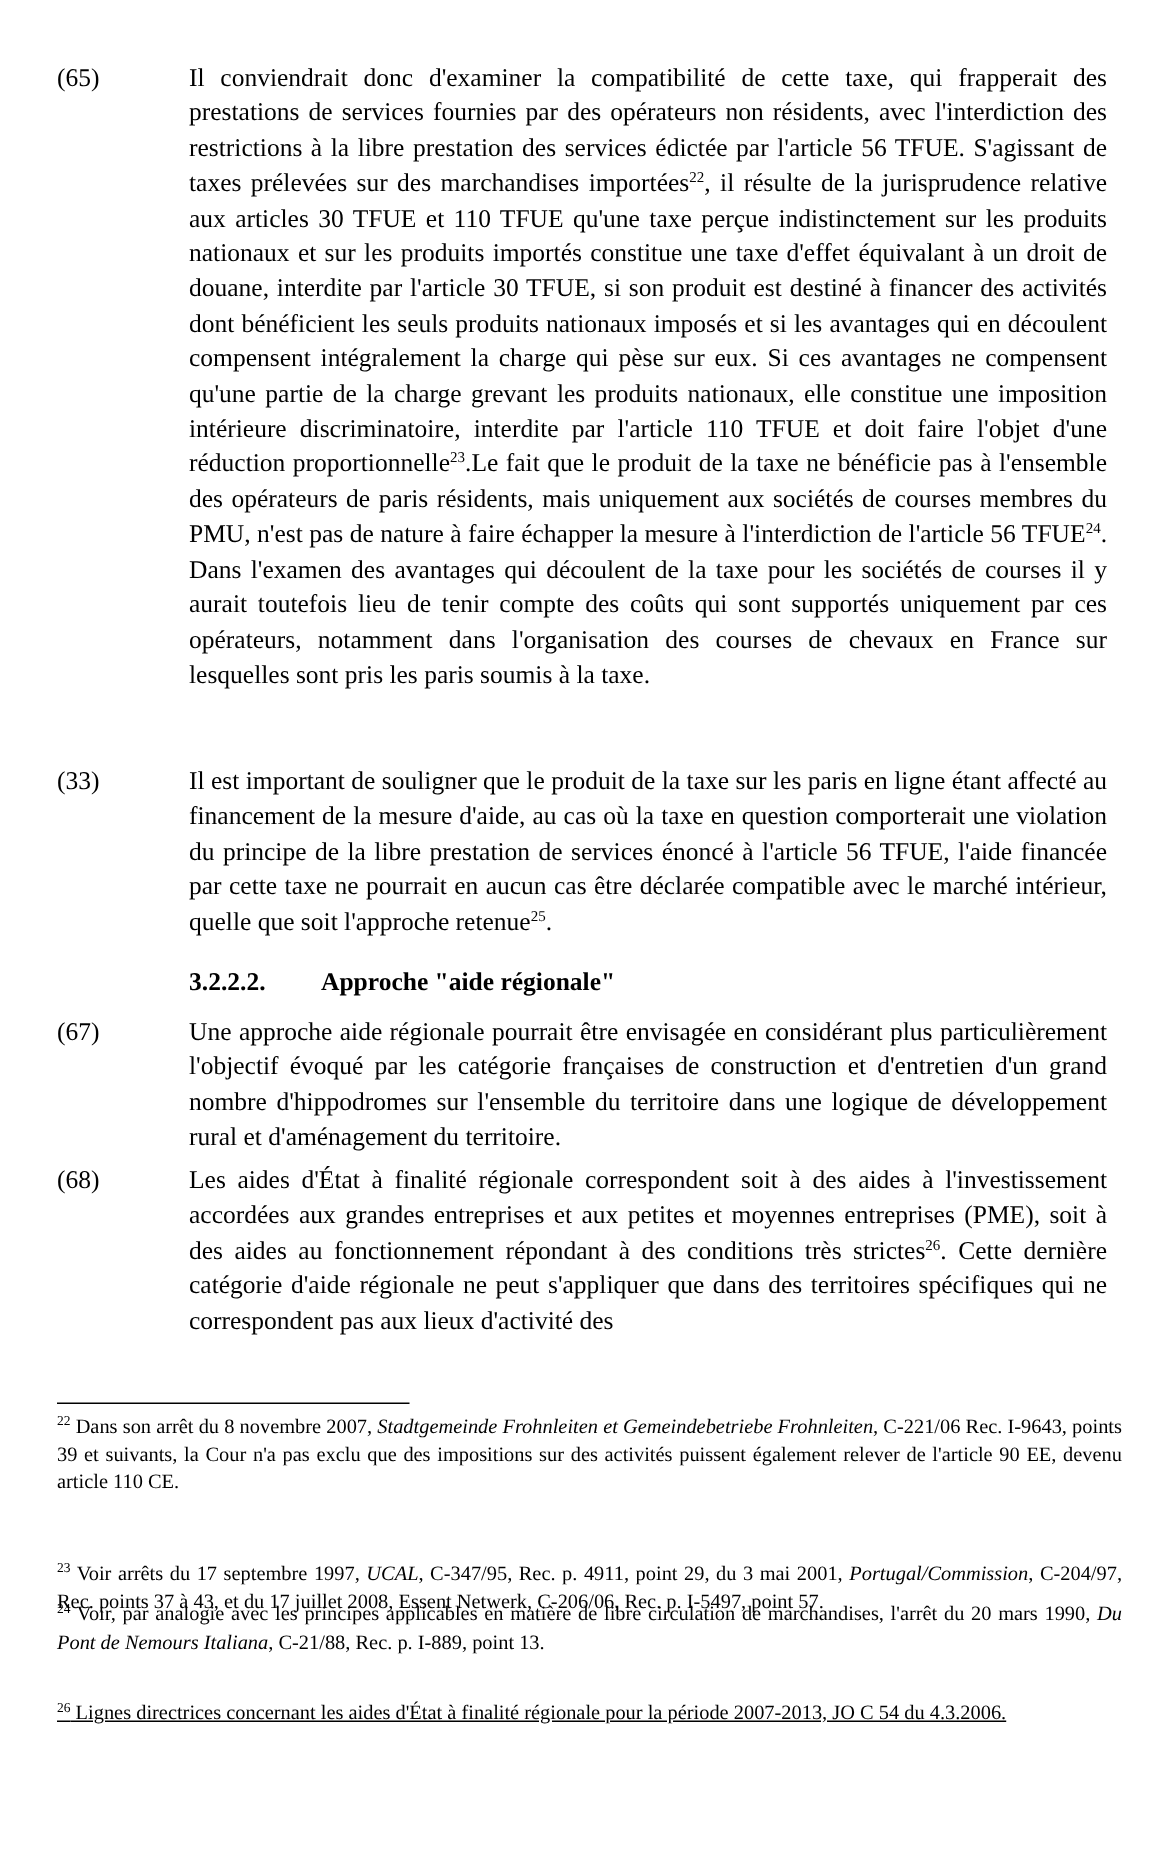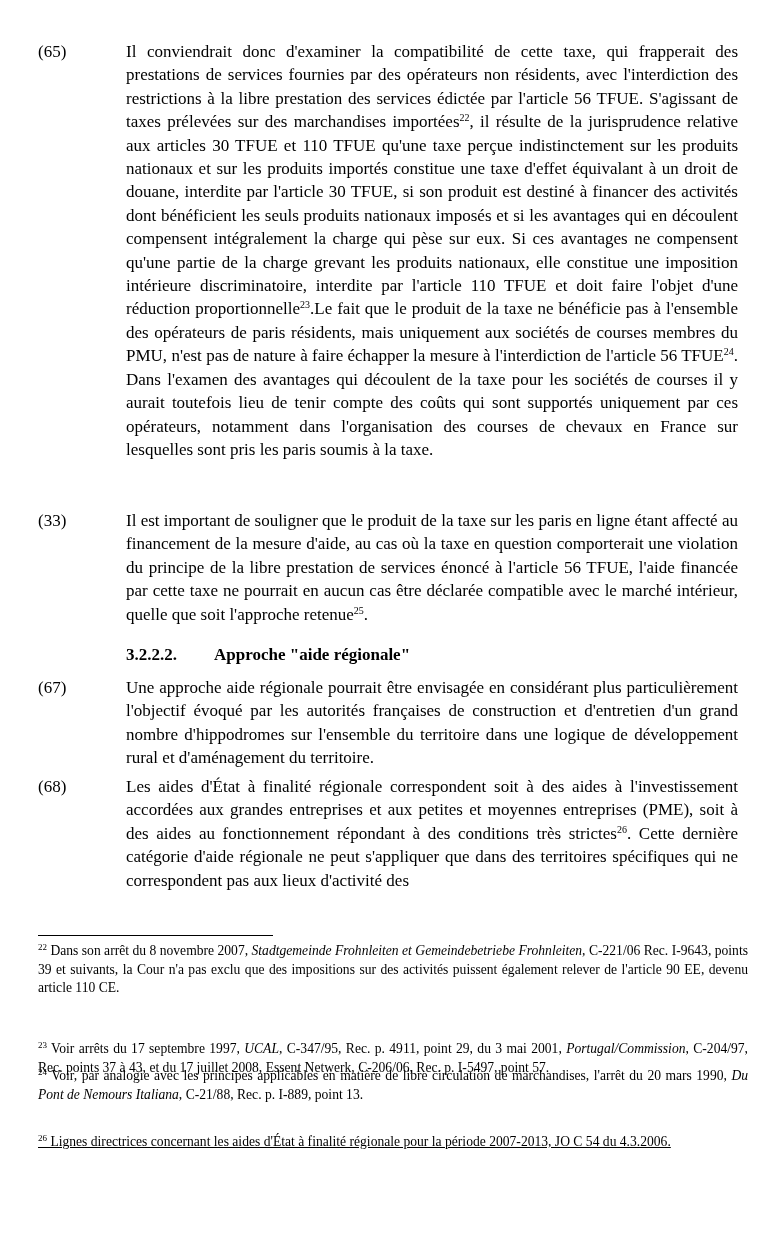--- a/index.html
+++ b/index.html
@@ -31,21 +31,21 @@
     <span class="num">(33)</span>
     <div class="body">Il est important de souligner que le produit de la taxe sur les paris en ligne étant affecté au financement de la mesure d'aide, au cas où la taxe en question comporterait une violation du principe de la libre prestation de services énoncé à l'article 56 TFUE, l'aide financée par cette taxe ne pourrait en aucun cas être déclarée compatible avec le marché intérieur, quelle que soit l'approche retenue<sup>25</sup>.</div>
   </div>
 
   <div class="heading">
     <span class="hnum">3.2.2.2.</span><span>Approche "aide régionale"</span>
   </div>
 
   <div class="para" style="top:676px;">
     <span class="num">(67)</span>
-    <div class="body">Une approche aide régionale pourrait être envisagée en considérant plus particulièrement l'objectif évoqué par les autorités françaises de construction et d'entretien d'un grand nombre d'hippodromes sur l'ensemble du territoire dans une logique de développement rural et d'aménagement du territoire.</div>
+    <div class="body">Une approche aide régionale pourrait être envisagée en considérant plus particulièrement l'objectif évoqué par les catégorie françaises de construction et d'entretien d'un grand nombre d'hippodromes sur l'ensemble du territoire dans une logique de développement rural et d'aménagement du territoire.</div>
   </div>
 
   <div class="para" style="top:775px;">
     <span class="num">(68)</span>
     <div class="body">Les aides d'État à finalité régionale correspondent soit à des aides à l'investissement accordées aux grandes entreprises et aux petites et moyennes entreprises (PME), soit à des aides au fonctionnement répondant à des conditions très strictes<sup>26</sup>. Cette dernière catégorie d'aide régionale ne peut s'appliquer que dans des territoires spécifiques qui ne correspondent pas aux lieux d'activité des</div>
   </div>
 
   <div class="fn-rule"></div>
 
   <div class="fn" style="top:942px;"><sup>22</sup> Dans son arrêt du 8 novembre 2007, <i>Stadtgemeinde Frohnleiten et Gemeindebetriebe Frohnleiten</i>, C-221/06 Rec. I-9643, points 39 et suivants, la Cour n'a pas exclu que des impositions sur des activités puissent également relever de l'article 90 EE, devenu article 110 CE.</div>

